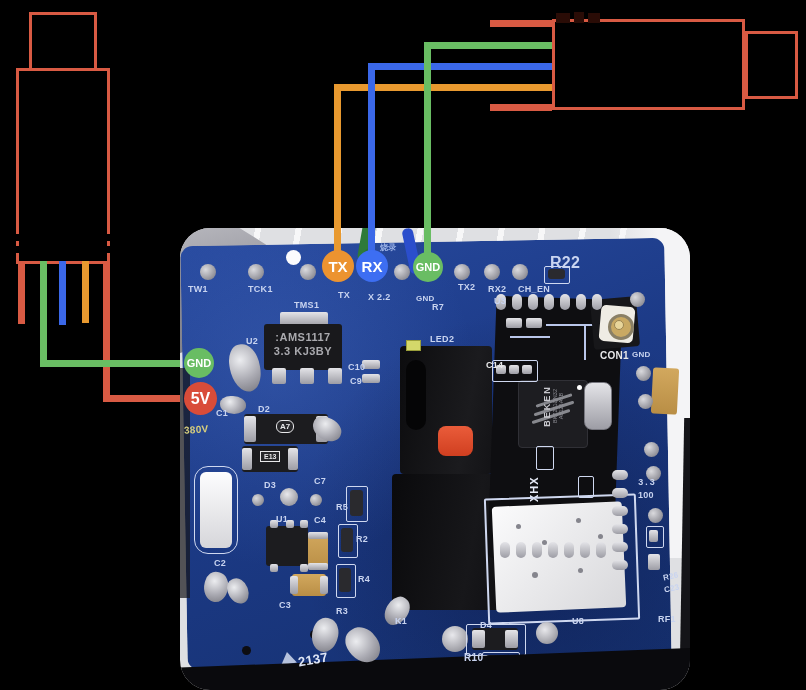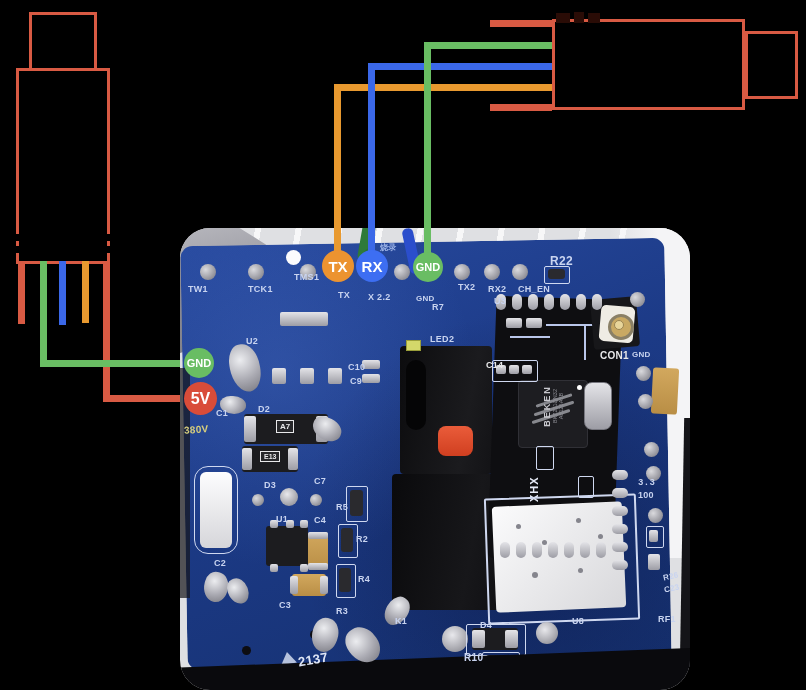--- a/index.html
+++ b/index.html
@@ -105,28 +105,32 @@
     <div class="tablestripes"></div>
     <div class="rightwhite"></div>
     <div class="clip" style="left:-14px;top:-10px;width:96px;height:66px;transform:rotate(32deg);border-radius:8px;"></div>
     <div class="clip" style="left:-24px;top:28px;width:70px;height:92px;transform:rotate(-16deg);border-radius:8px;background:linear-gradient(135deg,#9a9aa2,#75757d);"></div>
 
     <div class="pcb"></div>
     <div class="abs" style="left:0;top:140px;width:10px;height:230px;background:#15151a;opacity:.7;"></div>
     <div class="abs" style="left:502px;top:190px;width:10px;height:250px;background:#141418;transform:rotate(1deg);"></div>
 
     <div class="silver" style="left:100px;top:84px;width:48px;height:14px;"></div>
+    <div class="amsbody">
+      <span class="l1">:AMS1117</span>
+      <span class="l2">3.3 KJ3BY</span>
+    </div>
     <div class="silver" style="left:92px;top:140px;width:14px;height:16px;"></div>
     <div class="silver" style="left:120px;top:140px;width:14px;height:16px;"></div>
     <div class="silver" style="left:148px;top:140px;width:14px;height:16px;"></div>
 
     <div class="chipbody" style="left:64px;top:186px;width:84px;height:30px;"></div>
     <div class="silver" style="left:64px;top:188px;width:12px;height:26px;"></div>
     <div class="silver" style="left:136px;top:188px;width:12px;height:26px;"></div>
-    <div class="markbox" style="left:96px;top:192px;">A7</div>
+    <div class="markbox" style="left:96px;top:192px;border-radius:6px;">A7</div>
 
     <div class="chipbody" style="left:62px;top:218px;width:56px;height:26px;"></div>
     <div class="silver" style="left:62px;top:220px;width:10px;height:22px;"></div>
     <div class="silver" style="left:108px;top:220px;width:10px;height:22px;"></div>
     <div class="markbox" style="left:80px;top:223px;font-size:7px;">E13</div>
 
     <div class="pad" style="left:72px;top:266px;width:12px;height:12px;"></div>
     <div class="padbig" style="left:100px;top:260px;width:18px;height:18px;"></div>
     <div class="pad" style="left:130px;top:266px;width:12px;height:12px;"></div>
 
@@ -277,28 +281,28 @@
         <div class="blob" style="left: 132px; top: 190px; width: 30px; height: 22px; transform: rotate(25deg);"></div>
         <div class="blob" style="left: 24px; top: 344px; width: 24px; height: 30px; transform: rotate(15deg);"></div>
         <div class="blob" style="left: 48px; top: 350px; width: 20px; height: 26px; transform: rotate(-20deg);"></div>
         <div class="blob" style="left: 132px; top: 390px; width: 26px; height: 34px; transform: rotate(18deg);"></div>
         <div class="blob" style="left: 168px; top: 398px; width: 30px; height: 38px; transform: rotate(-35deg);"></div>
         <div class="blob" style="left: 206px; top: 368px; width: 22px; height: 30px; transform: rotate(40deg);"></div>
       </div>
     <div class="abs" style="left:0;top:0;width:100%;height:100%;" id="silk-layer">
         <span class="silk" style="left: 8px; top: 56px;">TW1</span>
         <span class="silk" style="left: 68px; top: 56px;">TCK1</span>
-        <span class="silk" style="left: 114px; top: 44px;">TMS1</span>
+        <span class="silk" style="left: 114px; top: 72px;">TMS1</span>
         <span class="silk" style="left: 158px; top: 62px;">TX</span>
         <span class="silk" style="left: 188px; top: 64px;">X 2.2</span>
         <span class="silk" style="left: 236px; top: 66px; font-size: 8px;">GND</span>
         <span class="silk" style="left: 278px; top: 54px;">TX2</span>
         <span class="silk" style="left: 308px; top: 56px;">RX2</span>
         <span class="silk" style="left: 338px; top: 56px;">CH_EN</span>
-        <span class="silk" style="left: 370px; top: 26px; font-size: 12px;">R22</span>
+        <span class="silk" style="left: 370px; top: 26px; font-size: 16px;">R22</span>
         <span class="silk" style="left: 314px; top: 68px;">U3</span>
         <span class="silk" style="left: 252px; top: 74px;">R7</span>
         <span class="silk" style="left: 200px; top: 14px; font-size: 8px; color: rgb(159, 182, 232);">烧录</span>
         <span class="silk" style="left: 66px; top: 108px;">U2</span>
         <span class="silk" style="left: 168px; top: 134px;">C10</span>
         <span class="silk" style="left: 170px; top: 148px;">C9</span>
         <span class="silk" style="left: 36px; top: 180px; text-align: center;">C1</span>
         <span class="silk" style="left: 78px; top: 176px;">D2</span>
         <span class="silk" style="left: 4px; top: 196px; font-size: 10px; color: rgb(214, 205, 125); transform: rotate(-4deg);">380V</span>
         <span class="silk" style="left: 84px; top: 252px;">D3</span>

